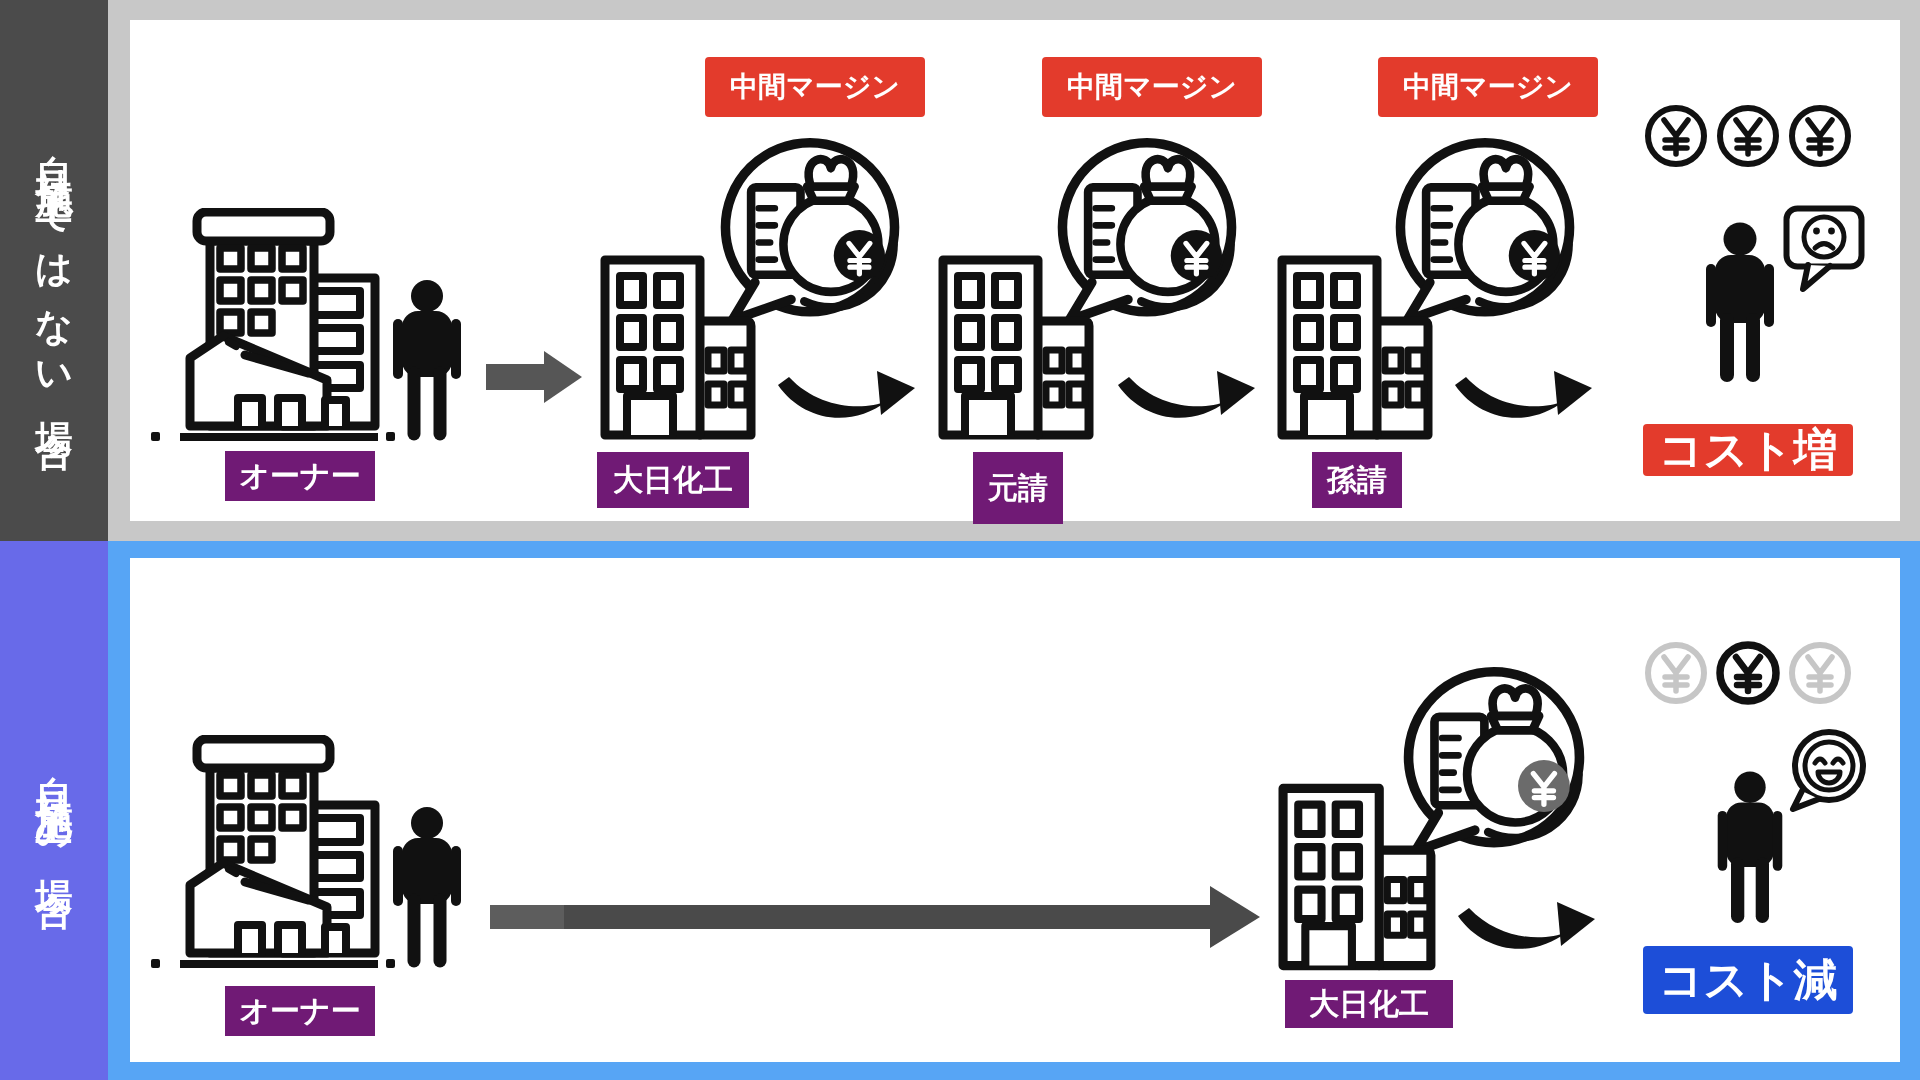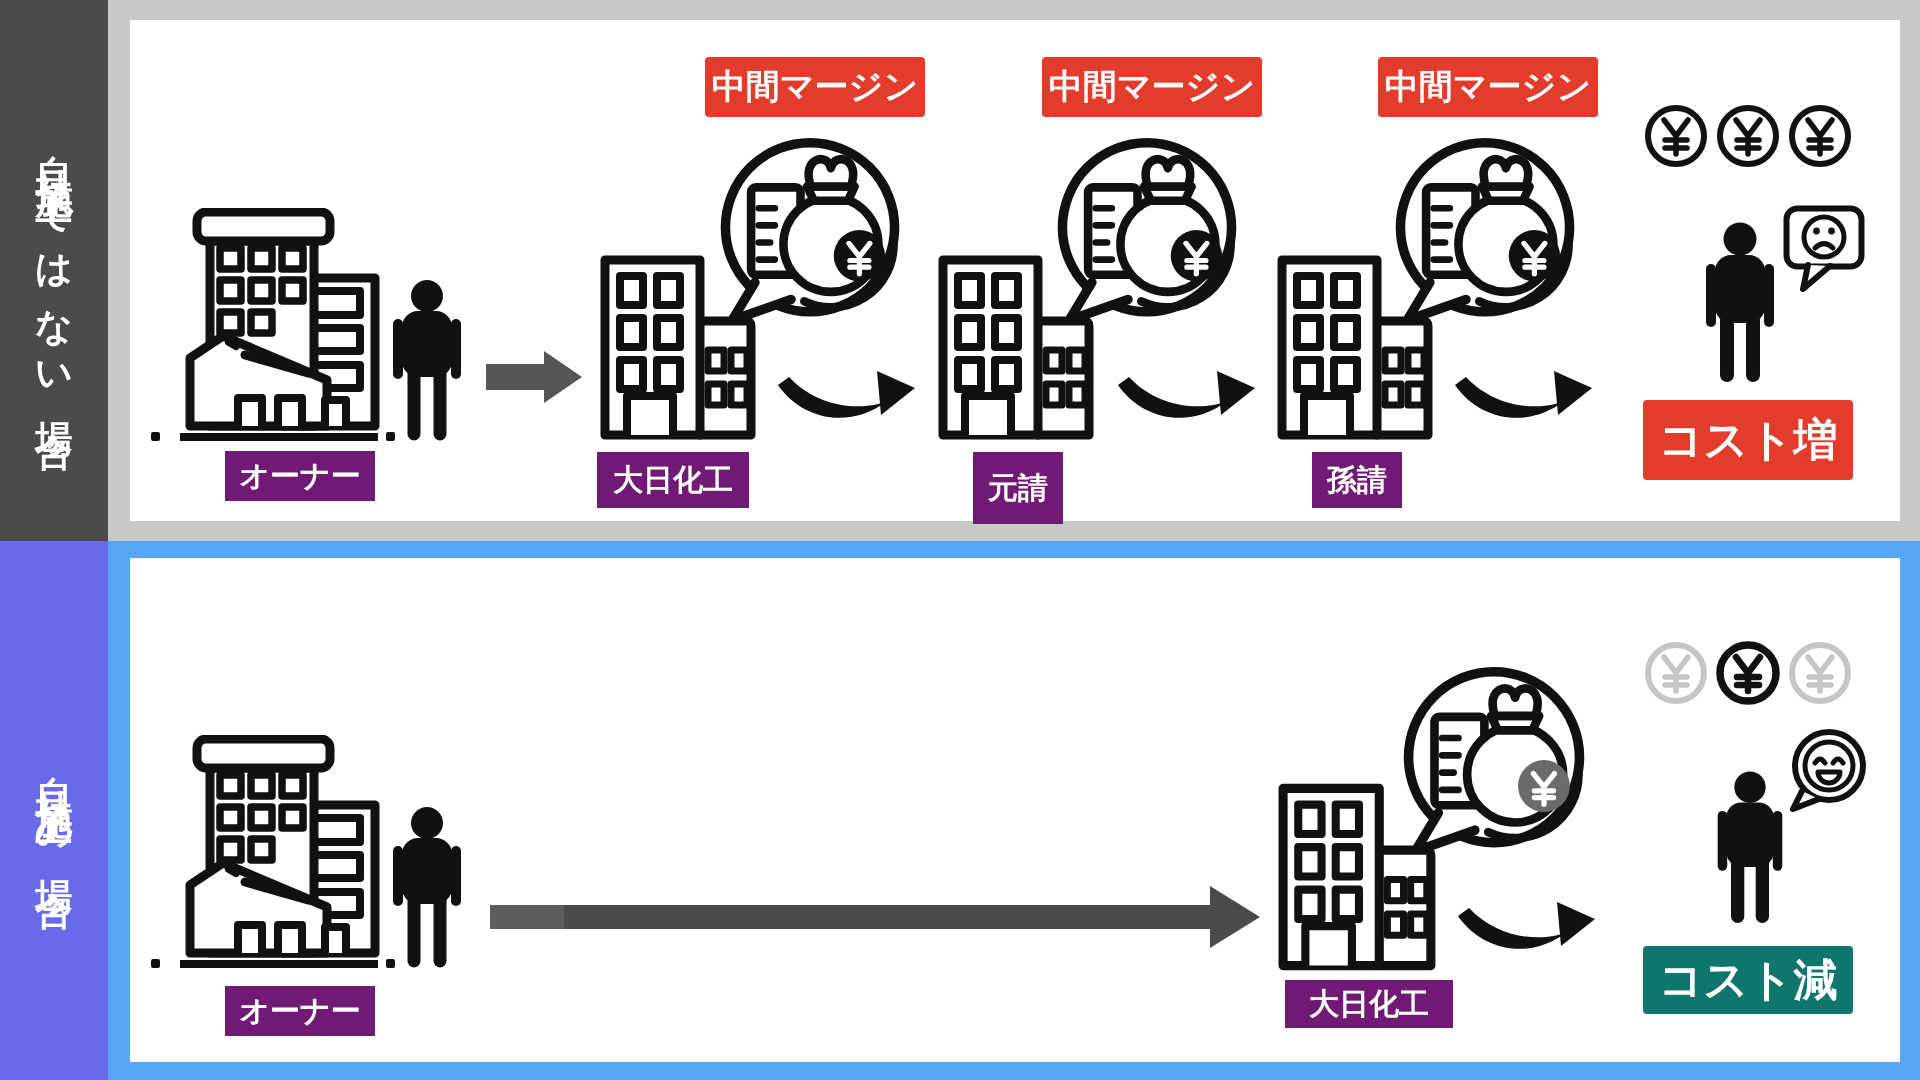--- a/index.html
+++ b/index.html
@@ -19,23 +19,23 @@
   .vtext{
     writing-mode:vertical-rl;text-orientation:upright;
     color:#fff;font-weight:800;font-size:37px;letter-spacing:12px;line-height:1;
   }
   .icon{position:absolute;display:block;}
   .tag{
     position:absolute;display:flex;align-items:center;justify-content:center;
     color:#fff;font-weight:800;white-space:nowrap;
   }
   .tag-indigo{background:#701a75;font-size:30px;}
-  .tag-red{background:#e33b2c;border-radius:4px;font-size:34px;}
+  .tag-red{background:#e33b2c;border-radius:4px;font-size:28px;}
   .tag-result-up{background:#e33b2c;border-radius:4px;font-size:44px;font-weight:900;}
-  .tag-result-down{background:#0f766e;border-radius:4px;font-size:44px;font-weight:900;}
+  .tag-result-down{background:#1d4ed8;border-radius:4px;font-size:44px;font-weight:900;}
   .money-black{color:#111;}
   .money-gray{color:#6b6b6b;}
   .coin-black{color:#111;}
   .coin-gray{color:#c6c6c6;}
 </style>
 </head>
 <body>
 
 <svg width="0" height="0" style="position:absolute" aria-hidden="true">
   <defs>
@@ -236,21 +236,21 @@
       </svg>
     <svg class="icon coin-black" style="left:1787px;top:103px;width:66px;height:66px">
         <use href="#sym-coin"></use>
       </svg>
     <svg class="icon" style="left:1700px;top:222px;width:80px;height:162px">
         <use href="#sym-person"></use>
       </svg>
     <svg class="icon" style="left:1783px;top:205px;width:82px;height:88px">
         <use href="#sym-sad-bubble"></use>
       </svg>
-    <div class="tag tag-result-up" style="left:1643px;top:400px;width:210px;height:80px">コスト増</div>
+    <div class="tag tag-result-up" style="left:1643px;top:424px;width:210px;height:52px">コスト増</div>
   </section>
 
   <section class="sec sec-bottom">
     <div class="panel panel-bottom"></div>
     <aside class="sidebar sidebar-bottom">
       <span class="vtext">自社施工の場合</span>
     </aside>
   </section>
 
   <svg class="icon" style="left:150px;top:735px;width:350px;height:235px">

